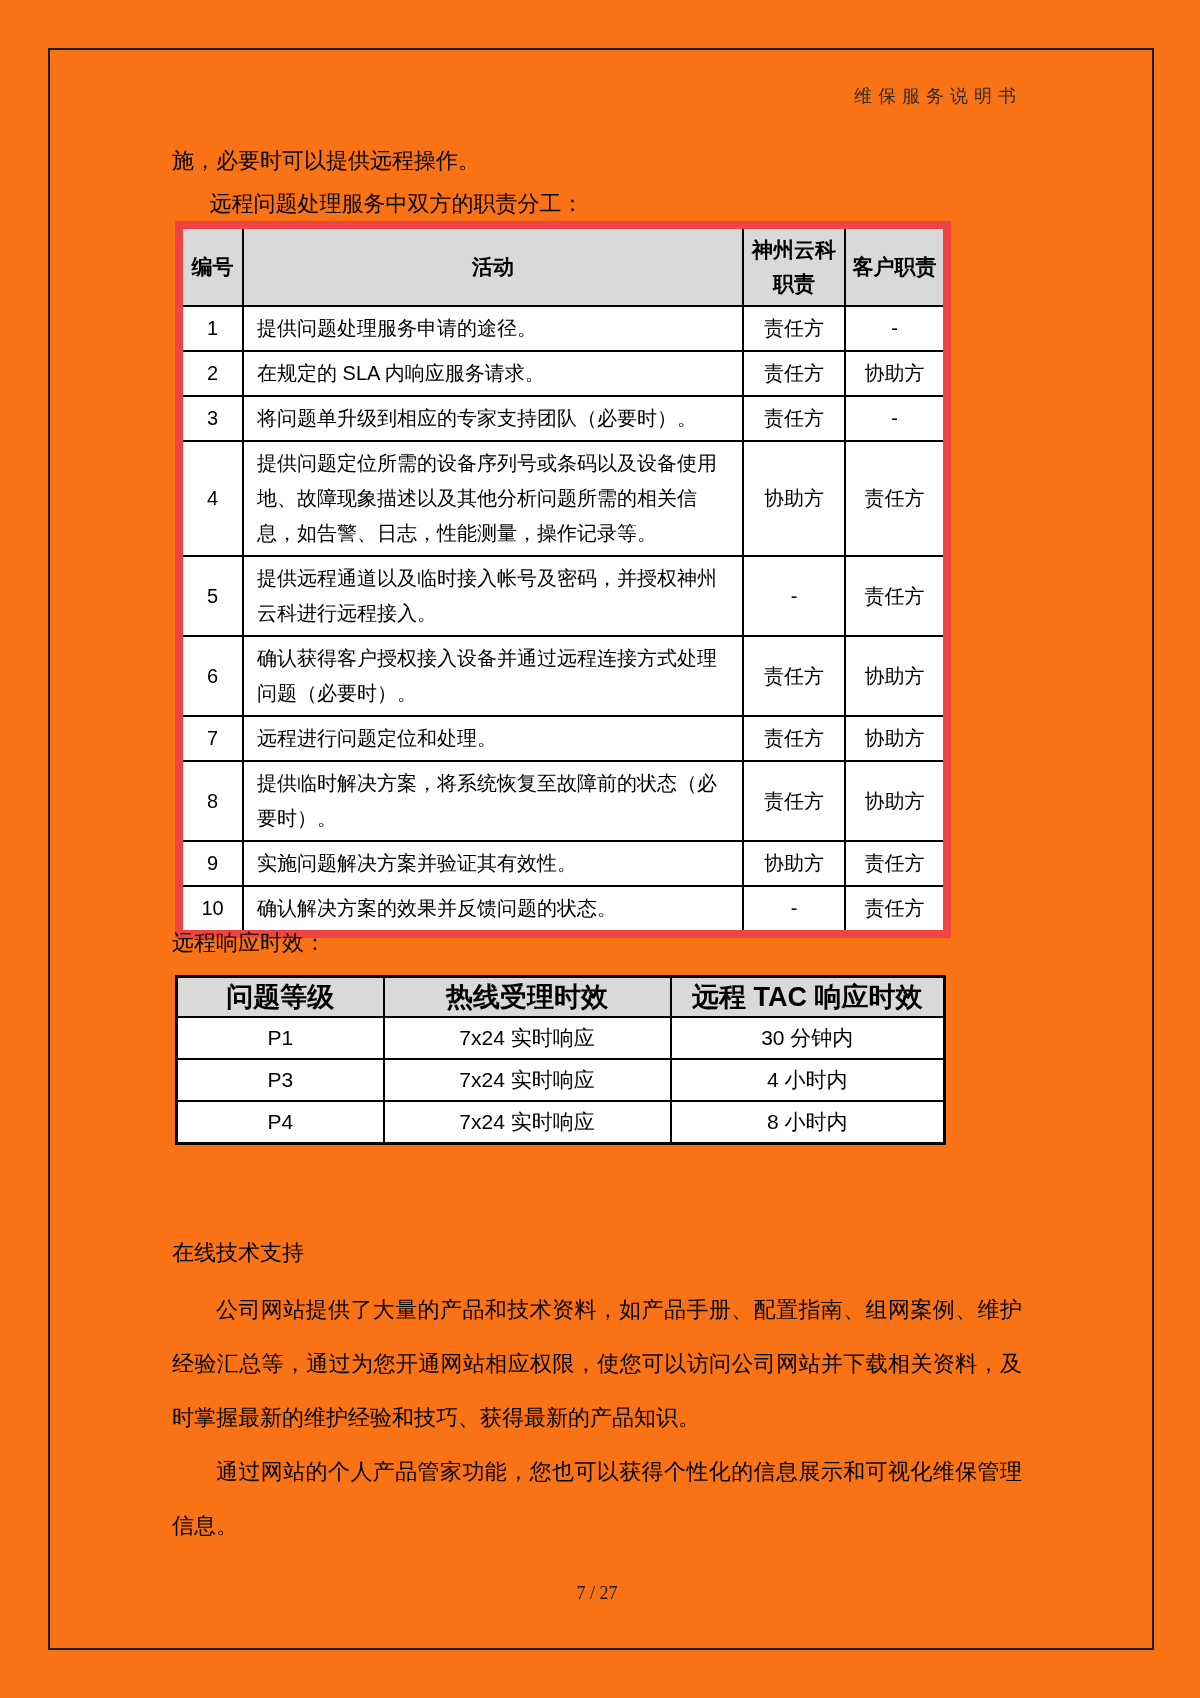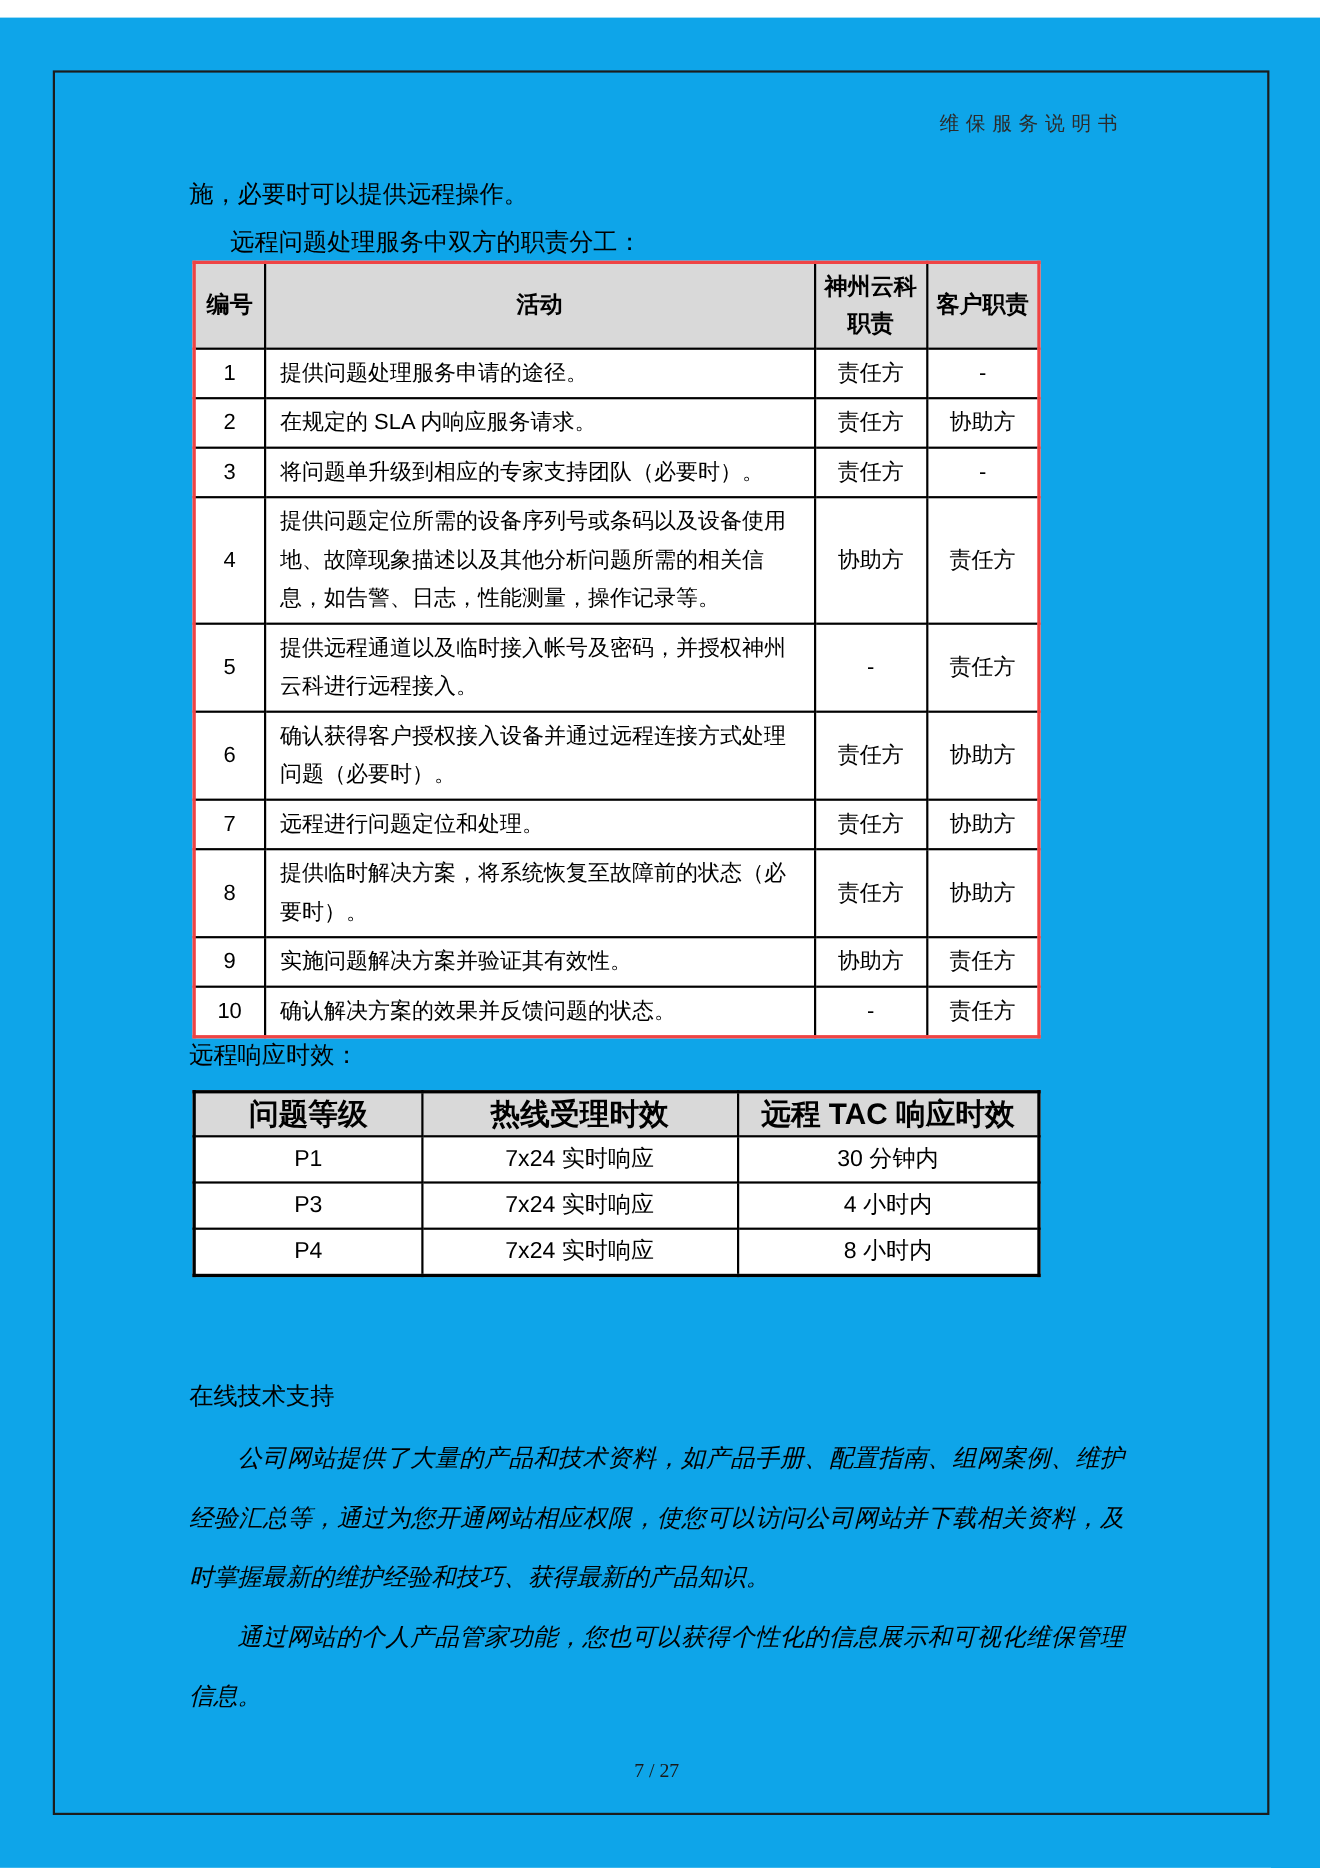--- a/index.html
+++ b/index.html
@@ -6,22 +6,21 @@
   html, body { background: #ffffff; }
   body {
     width: 1200px; height: 1698px;
     position: relative;
     font-family: "Liberation Sans", sans-serif;
     color: #000;
     overflow: hidden;
   }
   .page {
     position: absolute; inset: 0;
-    background: #0ea5e9;
-    margin-top: 16px;
+    background: #f97316;
   }
   .page-frame {
     position: absolute;
     left: 48px; top: 48px; right: 46px; bottom: 48px;
     border: 2px solid #1c1c1c;
     pointer-events: none;
   }
   .content {
     position: absolute;
     left: 172px; top: 0;
@@ -54,21 +53,21 @@
   }
   th {
     background: #d9d9d9;
     font-weight: bold;
     white-space: pre-line;
   }
   
   .resp-table {
     position: absolute; top: 221px; left: 3px;
     width: 768px;
-    border: 3px solid #ef4444;
+    border: 8px solid #ef4444;
     font-size: 20px;
   }
   .resp-table th { line-height: 34px; padding: 4px 2px; font-size: 21px; }
   .resp-table td { line-height: 35px; padding: 4px 2px; }
   .resp-table td:nth-child(2) {
     text-align: left;
     padding-left: 13px; padding-right: 16px;
   }
   
   .sla-heading {
@@ -85,21 +84,20 @@
   .sla-table td { line-height: 30px; padding: 5px 2px; }
   .online-heading {
     position: absolute; top: 1238px; left: 0;
     font-size: 22px; line-height: 30px;
   }
   .para {
     position: absolute; left: 0; width: 100%;
     font-size: 22px; line-height: 54px;
     text-align: justify;
     text-indent: 2em;
-    font-style: italic;
   }
   .para1 { top: 1283px; }
   .para2 { top: 1445px; }
   .doc-footer {
     position: absolute; top: 1583px; left: 0; width: 100%;
     text-align: center;
     font-family: "Liberation Serif", serif;
     font-size: 18px; font-weight: normal;
     color: #1a1a1a;
   }

